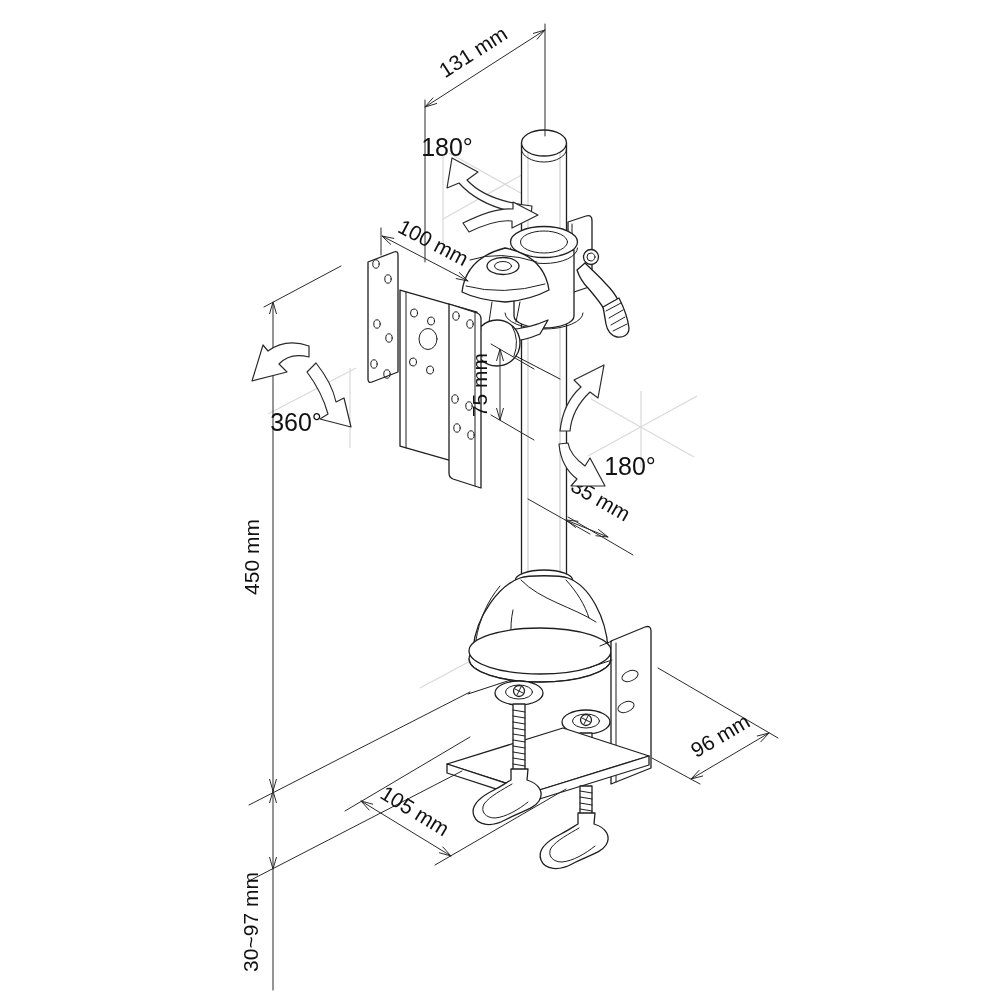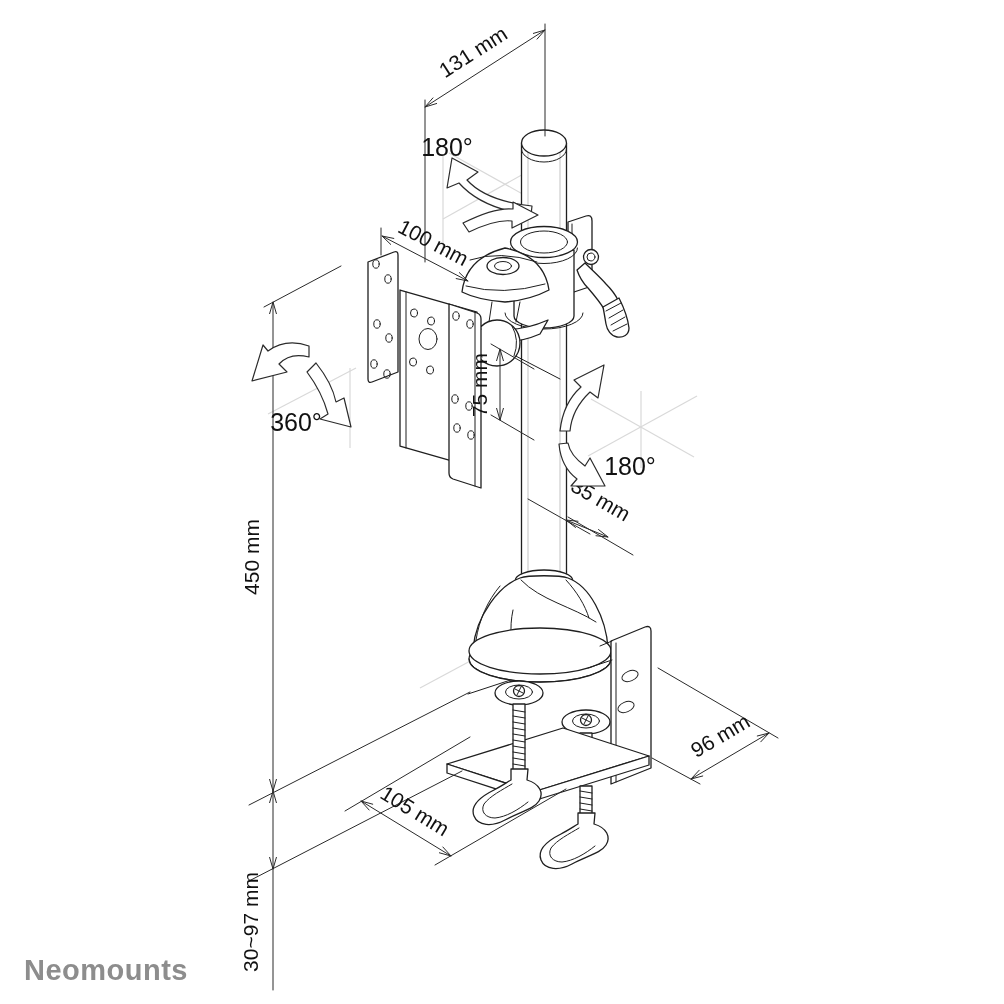--- a/index.html
+++ b/index.html
@@ -261,14 +261,13 @@
     <path class="rot" d="M316,363 Q332,383 336,402 L344,398 L351,427 L320,419 L328,414 Q322,392 307,372 Z"></path>
     <path class="rot" d="M560,431 Q563,403 581,387 L574,380 L604,365 L598,398 L590,392 Q572,409 570,431 Z"></path>
     <path class="rot" d="M559,444 Q561,467 577,479 L571,486 L605,486 L590,458 L585,466 Q570,455 568,443 Z"></path>
     <text class="angtxt" x="447" y="156">180°</text>
     <text class="angtxt" x="296" y="431">360°</text>
     <text class="angtxt" x="630" y="475">180°</text>
   </g>
 
 </svg>
 
-<div id="brand">Neomounts</div>
 </div>
 
 </body></html>

